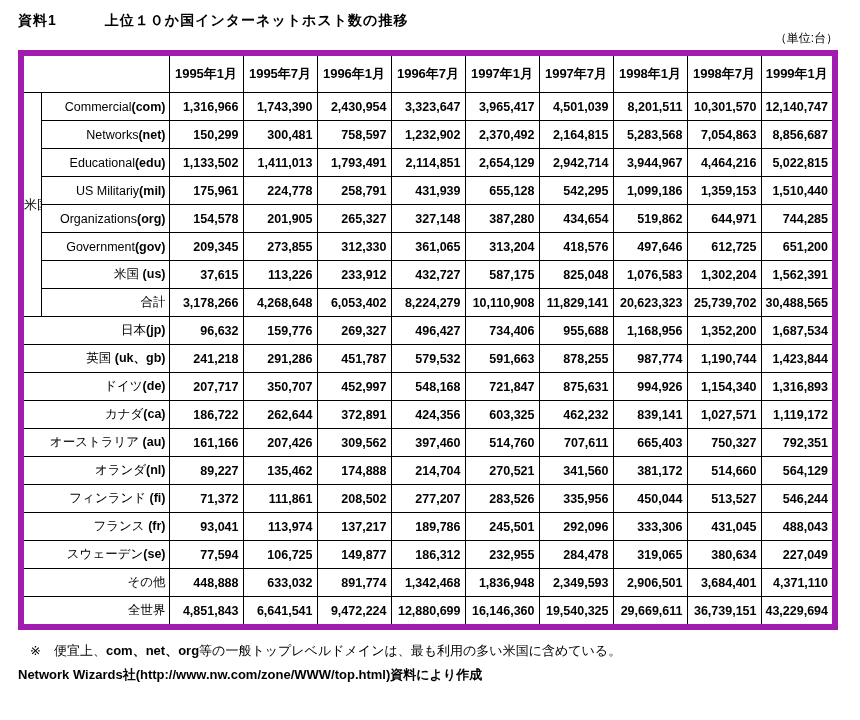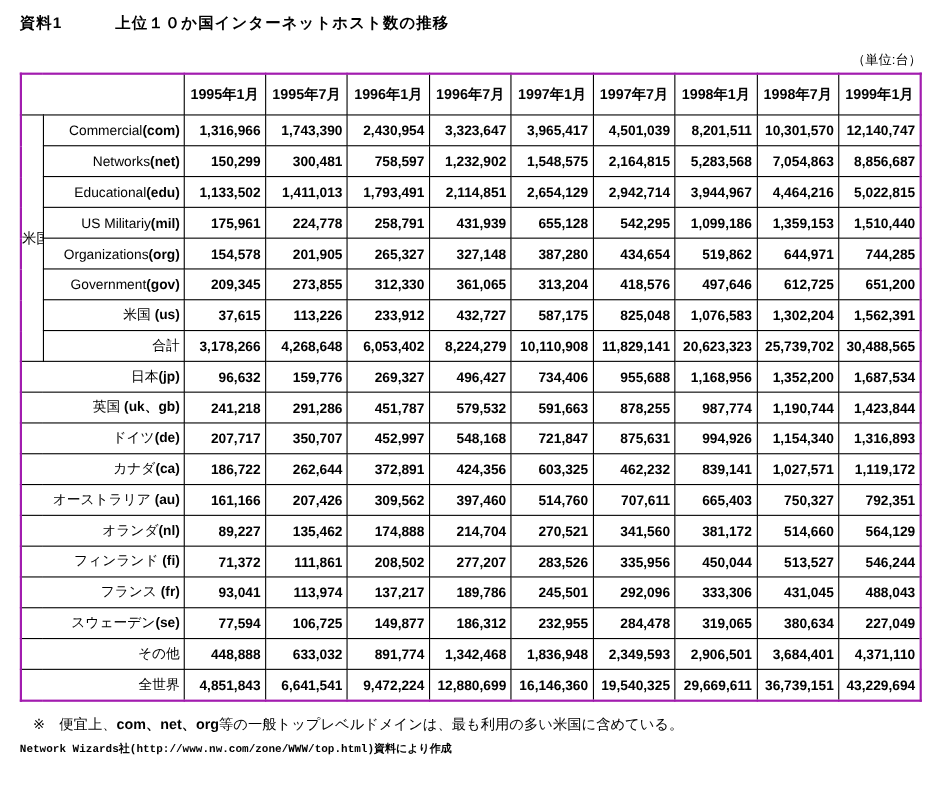--- a/index.html
+++ b/index.html
@@ -19,28 +19,28 @@
     font-weight: bold;
     margin-top: 4px;
     letter-spacing: 1px;
   }
   .doc-title { margin-left: 48px; }
 
   .unit {
     width: 820px;
     text-align: right;
     font-size: 12px;
-    margin: 16px 0 3px 0;
+    margin: 0 0 3px 0;
   }
 
   table.hosts {
     border-collapse: collapse;
     table-layout: fixed;
     width: 820px;
-    border: 2px solid #a21caf;
+    border: 6px solid #a21caf;
   }
   table.hosts th, table.hosts td {
     border: 1px solid #000;
     overflow: hidden;
     white-space: nowrap;
   }
   thead th {
     height: 36px;
     font-size: 13px;
     font-weight: bold;
@@ -62,21 +62,21 @@
     word-break: break-all;
     line-height: 30px;
     font-size: 13px;
     text-align: center;
     font-weight: normal;
   }
 
   .notes { margin-top: 12px; font-size: 13px; }
   .note1 { padding-left: 12px; }
   .note1 b, .note2 { font-weight: bold; }
-  .note2 { margin-top: 6px; font-size: 10px; font-family: Liberation Mono, monospace; }
+  .note2 { margin-top: 6px; font-size: 13px; }
 </style>
 </head>
 <body>
 
 <div class="page">
 
   <div class="title-row">
     <span class="doc-label">資料1</span>
     <span class="doc-title">上位１０か国インターネットホスト数の推移</span>
   </div>
@@ -126,21 +126,21 @@
           <td class="num">8,201,511</td>
           <td class="num">10,301,570</td>
           <td class="num">12,140,747</td>
         </tr>
         <tr>
           <td class="label-cell"><span>Networks</span><b>(net)</b></td>
           <td class="num">150,299</td>
           <td class="num">300,481</td>
           <td class="num">758,597</td>
           <td class="num">1,232,902</td>
-          <td class="num">1,548,575</td>
+          <td class="num">2,370,492</td>
           <td class="num">2,164,815</td>
           <td class="num">5,283,568</td>
           <td class="num">7,054,863</td>
           <td class="num">8,856,687</td>
         </tr>
         <tr>
           <td class="label-cell"><span>Educational</span><b>(edu)</b></td>
           <td class="num">1,133,502</td>
           <td class="num">1,411,013</td>
           <td class="num">1,793,491</td>

